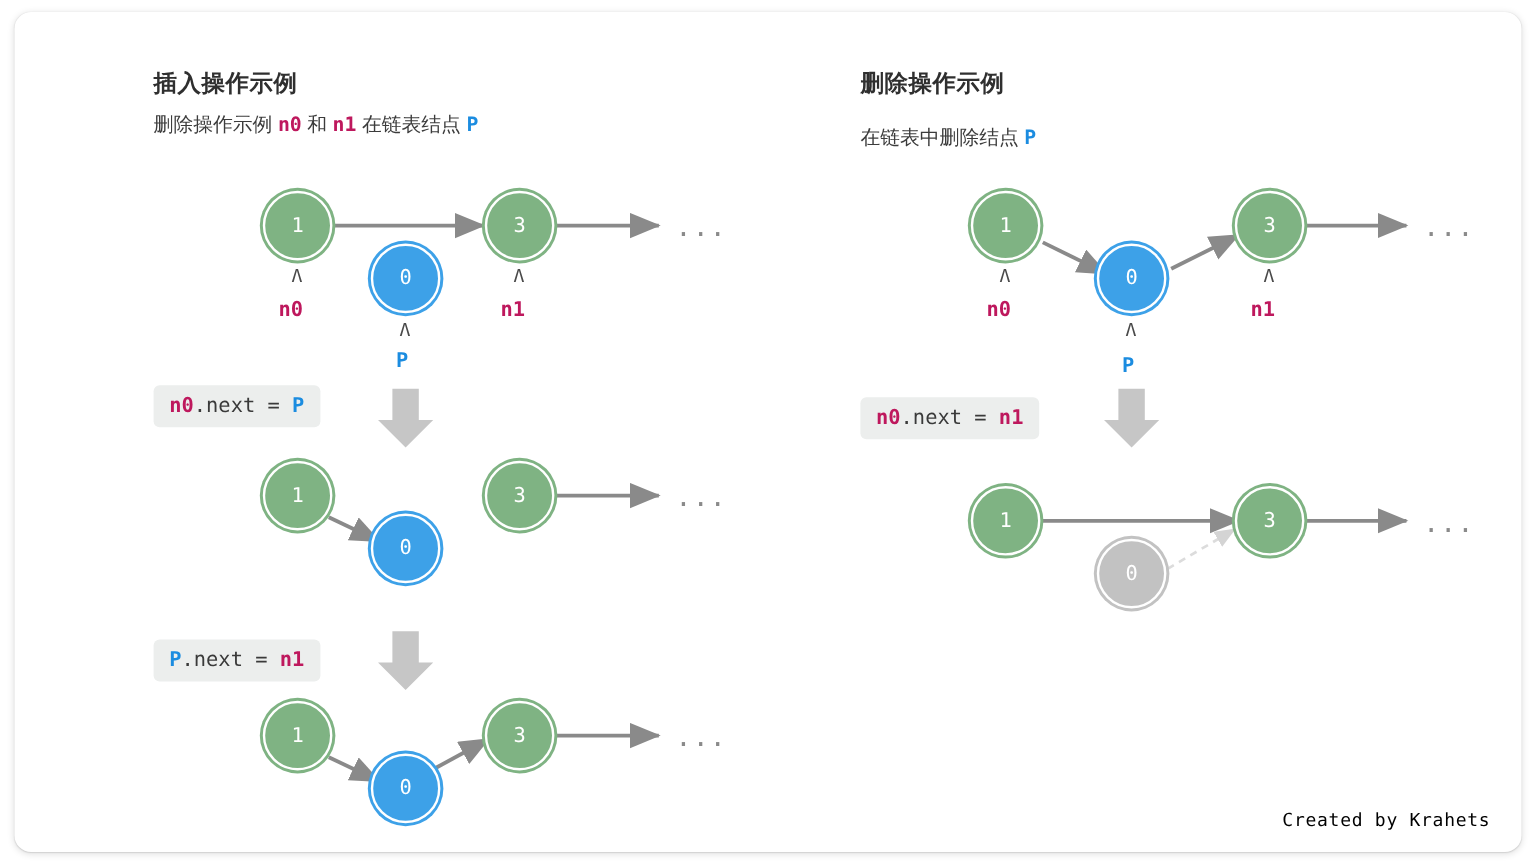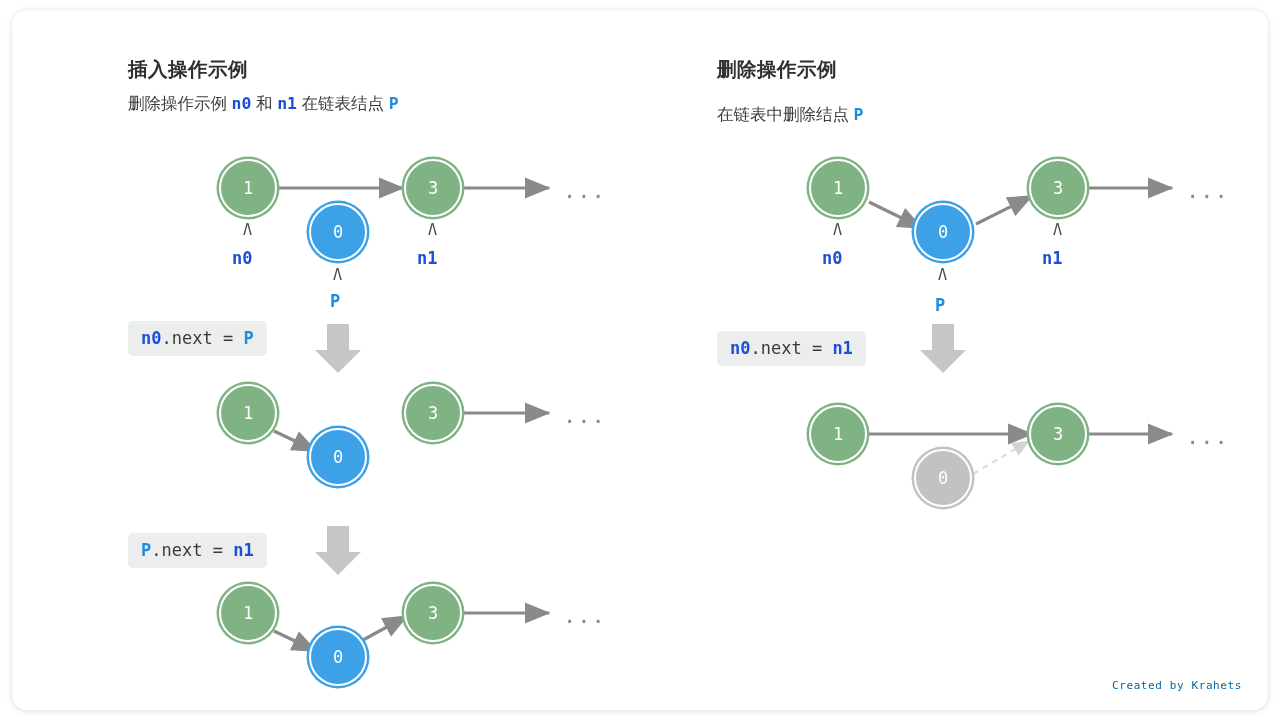--- a/index.html
+++ b/index.html
@@ -29,21 +29,21 @@
     letter-spacing: 0.5px;
     white-space: nowrap;
   }
   .panel-sub {
     position: absolute;
     font-size: 16.5px;
     color: #3c3c3c;
     white-space: nowrap;
   }
   .mono { font-family: "DejaVu Sans Mono", "Liberation Mono", monospace; font-weight: bold; }
-  .green-txt { color: #1d4ed8; }
+  .green-txt { color: #be185d; }
   .blue-txt  { color: #1b8ce0; }
 
   
   .node {
     position: absolute;
     border-radius: 50%;
     box-sizing: border-box;
     display: flex; align-items: center; justify-content: center;
     color: #ffffff;
     font-family: "DejaVu Sans Mono", "Liberation Mono", monospace;
@@ -92,22 +92,22 @@
     letter-spacing: 1px;
     line-height: 1;
   }
 
   svg.layer { position: absolute; left: 0; top: 0; overflow: visible; }
 
   #credit {
     position: absolute;
     right: 26px; bottom: 18px;
     font-family: "DejaVu Sans Mono", "Liberation Mono", monospace;
-    font-size: 11px;
-    color: #0369a1;
+    font-size: 15px;
+    color: #000000;
     letter-spacing: 0.6px;
   }
 </style>
 </head>
 <body>
 
 <div id="card">
 
   <div class="panel" id="panel-insert">
 

